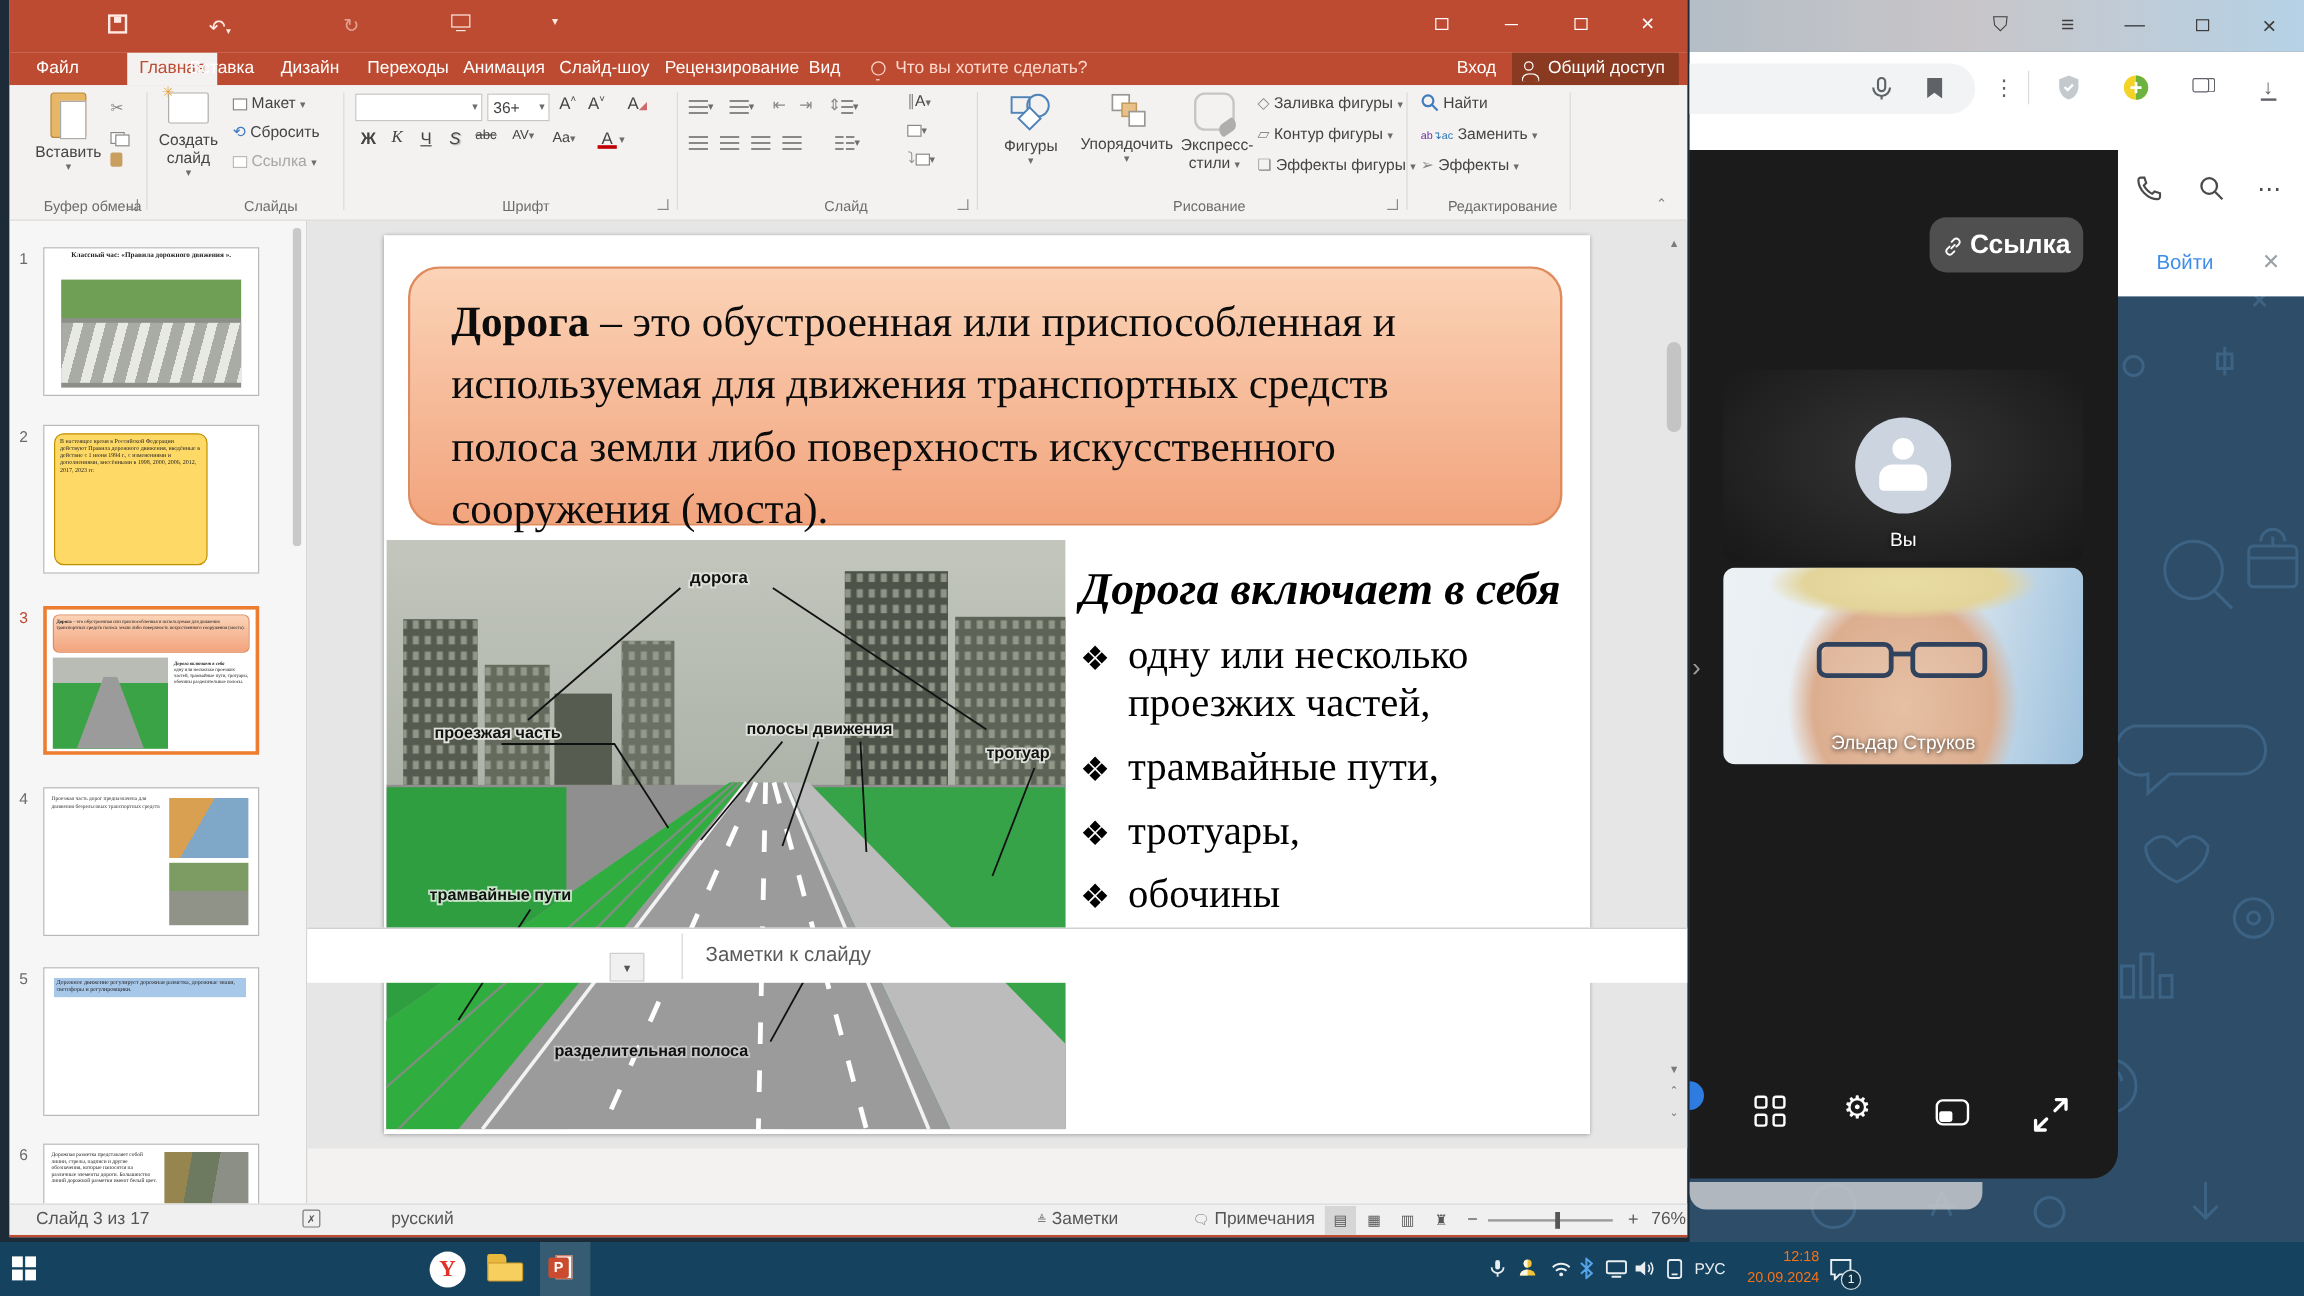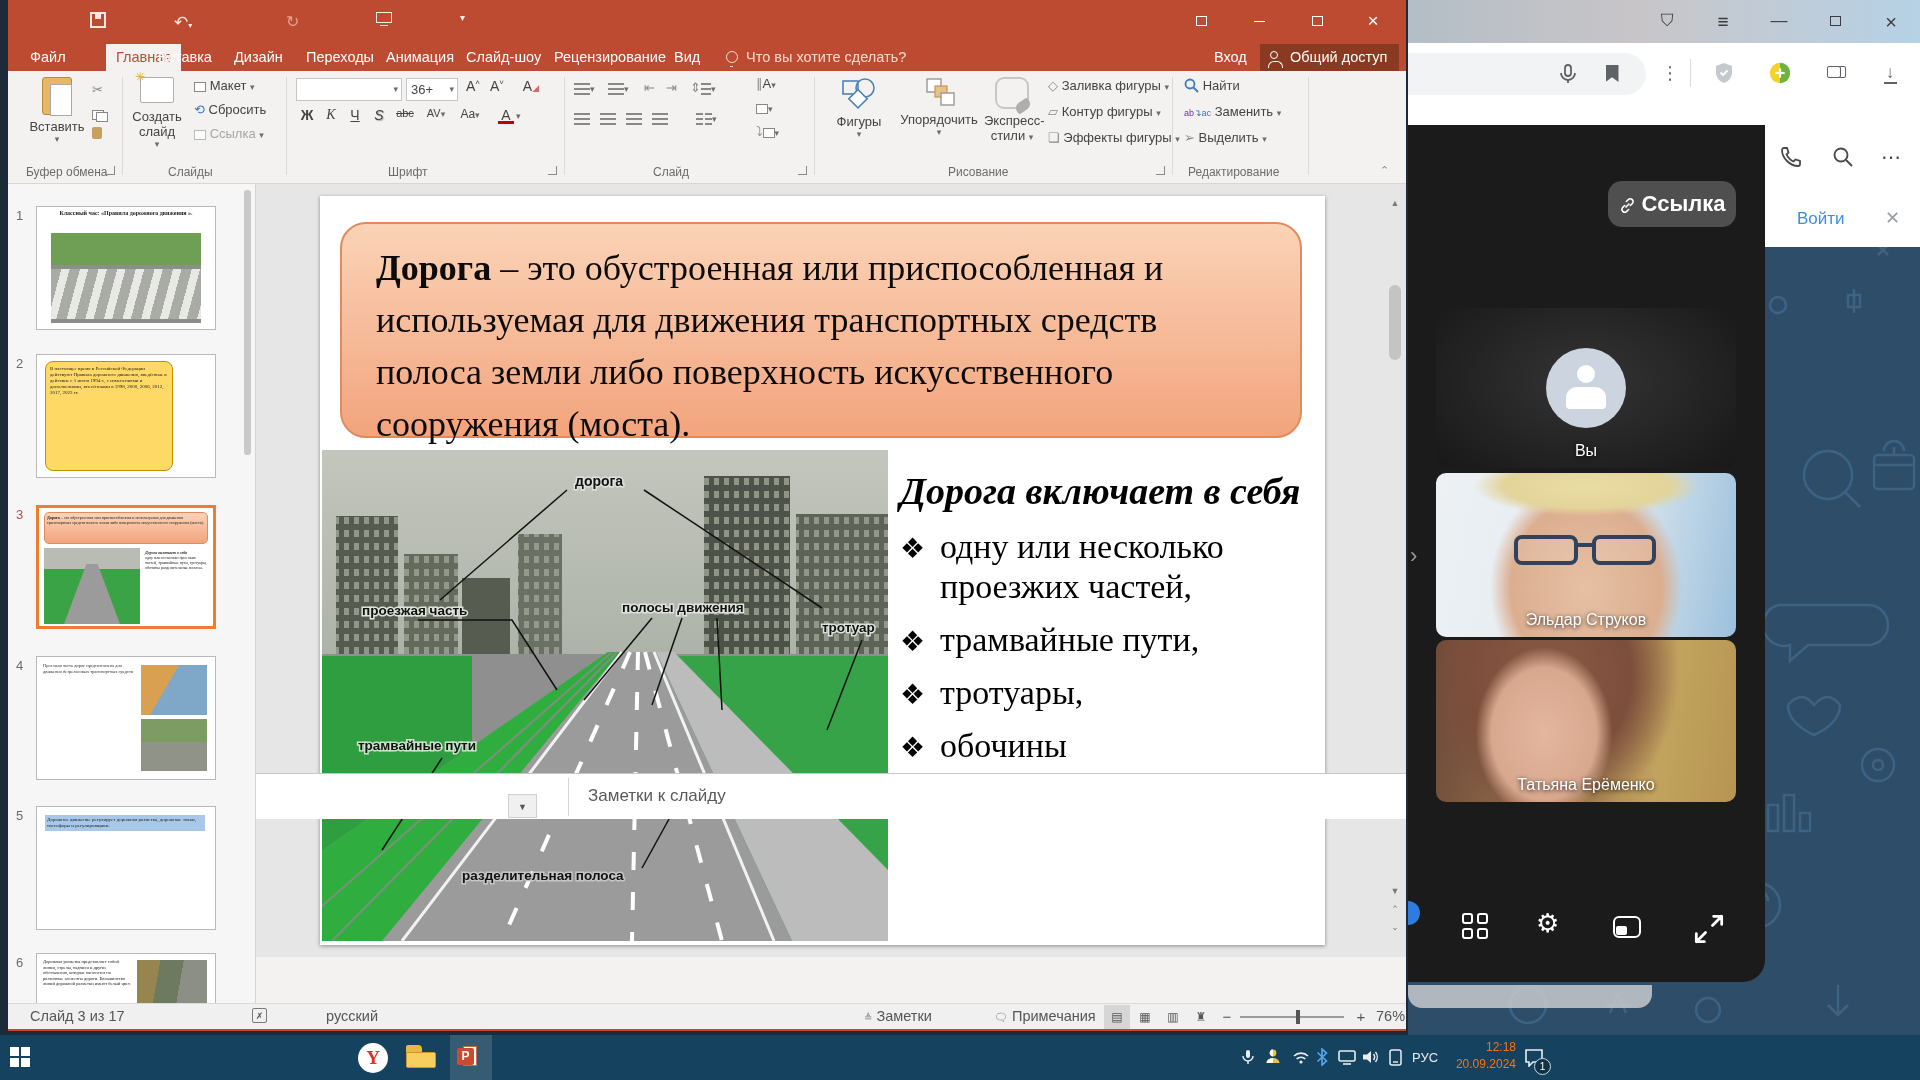--- a/index.html
+++ b/index.html
@@ -26,21 +26,21 @@
   .tellme { position:absolute; top:0; height:27px; line-height:27px; color:#ffd9cd; font-size:14.5px; }
   .bulb { position:absolute; top:7px; width:12px; height:12px; border:1.5px solid #ffd9cd; border-radius:50%; }
   .bulb:after { content:""; position:absolute; left:3px; top:11px; width:3px; height:3px; border-bottom:1.5px solid #ffd9cd; }
   .share-pill { position:absolute; top:0; height:27px; line-height:27px; background:#8a3a21; color:#fff; font-size:14.5px; padding:0 12px 0 30px; }
   .person-ic { position:absolute; left:10px; top:7px; width:8px; height:8px; border:1.5px solid #fff; border-radius:50%; }
   .person-ic:after { content:""; position:absolute; left:-3px; top:9px; width:13px; height:6px; border:1.5px solid #fff; border-bottom:none; border-radius:6px 6px 0 0; }
 
   
   #ribbon { left:0; top:71px; width:100%; height:113px; background:#f3f2f1; border-bottom:1px solid #d8d6d4; font-size:13px; color:#444; }
   .rdiv { position:absolute; top:6px; width:1px; height:98px; background:#dcdad8; }
-  .glabel { position:absolute; top:94px; font-size:12px; color:#6e6c6a; text-align:left; }
+  .glabel { position:absolute; top:94px; font-size:12px; color:#6e6c6a; text-align:right; }
   .launcher { position:absolute; top:95px; width:9px; height:9px; border-right:1.5px solid #8a8886; border-bottom:1.5px solid #8a8886; }
   .bigbtn { position:absolute; text-align:center; color:#444; font-size:13px; }
   .dd { color:#6e6c6a; font-size:9px; }
   .smallrow { position:absolute; height:22px; line-height:22px; font-size:13px; color:#444; white-space:nowrap; }
   .dis { color:#a8a6a4; }
   .combo { position:absolute; background:#fff; border:1px solid #c8c6c4; height:23px; line-height:21px; font-size:13px; color:#444; padding:0 4px; }
   .combo .dd { position:absolute; right:3px; top:0; }
   .fmt { position:absolute; top:0; width:22px; text-align:center; font-size:14px; color:#444; }
   .clipboard { width:30px; height:38px; background:#e8b765; border:1px solid #b98a3e; border-radius:3px; position:relative; }
   .clipboard:after { content:""; position:absolute; left:7px; top:6px; width:20px; height:30px; background:#fff; border:1px solid #aaa; }
@@ -262,21 +262,21 @@
       <div class="launcher" style="left:1148px;"></div>
       <div class="rdiv" style="left:1164px;"></div>
 
       <div class="smallrow" style="left:1176px;top:4px;">
         <svg width="15" height="15" viewBox="0 0 15 15" style="vertical-align:-3px;">
             <circle cx="6" cy="6" r="4.5" fill="none" stroke="#3f7bbf" stroke-width="1.8"></circle>
             <line x1="9.5" y1="9.5" x2="14" y2="14" stroke="#3f7bbf" stroke-width="1.8"></line>
           </svg>
         <span>Найти</span></div>
       <div class="smallrow" style="left:1176px;top:30px;"><span style="font-size:9px;color:#7030a0;">ab</span><span style="font-size:9px;color:#2e75b6;">↴ac</span> <span>Заменить</span> <span class="dd">▾</span></div>
-      <div class="smallrow" style="left:1176px;top:56px;"><span style="color:#8a8886;">➢</span> <span>Выделить</span> <span class="dd">▾</span></div>
+      <div class="smallrow" style="left:1176px;top:56px;"><span style="color:#8a8886;">➢</span> <span>Эффекты</span> <span class="dd">▾</span></div>
       <div class="glabel" style="left:1180px;width:110px;">Редактирование</div>
       <div class="rdiv" style="left:1300px;"></div>
 
       <div class="smallrow" style="left:1372px;top:88px;color:#8a8886;font-size:11px;">⌃</div>
     </div>
 
     <div id="thumbs" class="abs">
       <div class="tnum" style="top:24px;">1</div>
       <div class="thumb" style="top:22px;">
         <div class="microtext" style="font-size:6px;font-weight:bold;text-align:center;padding:3px 8px 0;">Классный час: «Правила дорожного движения ».</div>
@@ -520,23 +520,20 @@
       </div>
 
       <div class="tile" id="tile-you">
         <div class="avatar">
             <div class="av-head"></div>
             <div class="av-body"></div>
           </div>
         <div class="tile-name">Вы</div>
       </div>
 
-      <div class="tile" id="tile-tatiana">
-        <div class="tile-name">Татьяна Ерёменко</div>
-      </div>
 
       <div class="panel-chevron">›</div>
 
       <div class="ctl grid4" style="left:54px;">
         <span style="left:0;top:0;"></span>
           <span style="left:15px;top:0;"></span>
           <span style="left:0;top:15px;"></span>
           <span style="left:15px;top:15px;"></span>
       </div>
       <div class="ctl" style="left:128px;top:783px;font-size:26px;">⚙</div>

